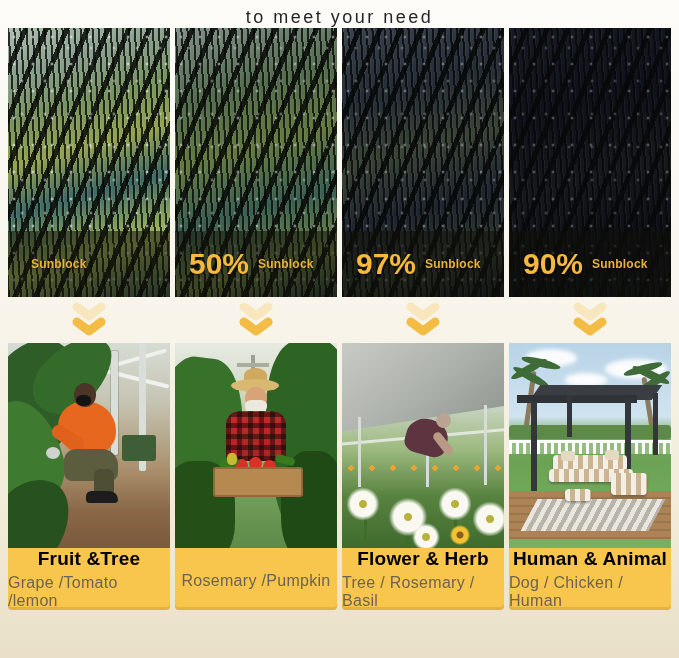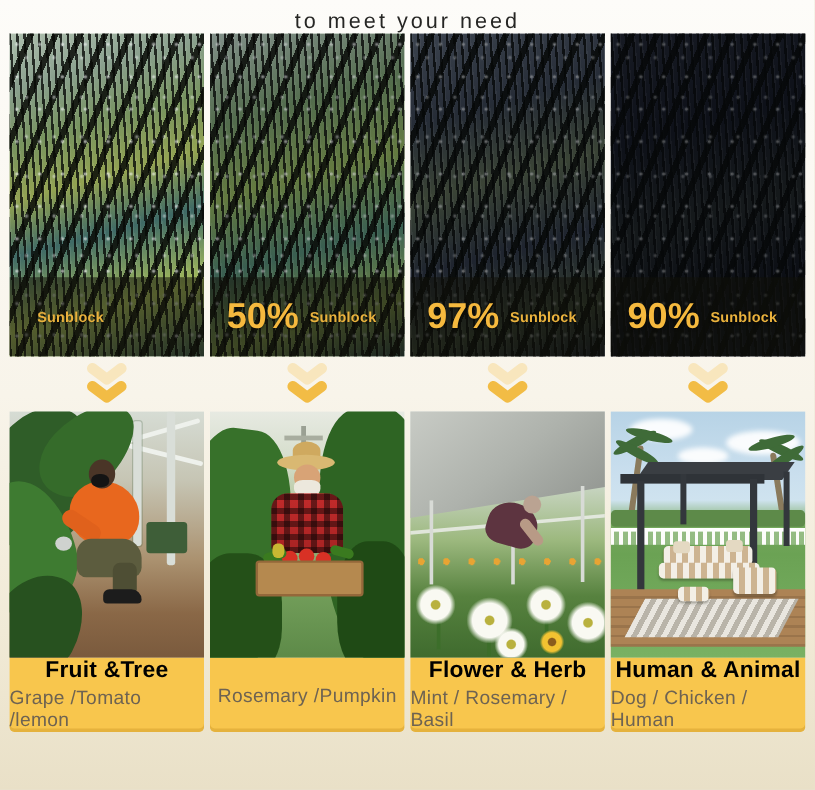--- a/index.html
+++ b/index.html
@@ -258,21 +258,21 @@
         <div class="stem st3"></div>
         <div class="daisy d1"></div>
         <div class="daisy d2"></div>
         <div class="daisy d3"></div>
         <div class="daisy d4"></div>
         <div class="daisy d5"></div>
         <div class="yfl"></div>
       </div>
       <div class="label">
         <div class="cat">Flower &amp; Herb</div>
-        <div class="ex">Mint / Rosemary / Basil</div>
+        <div class="ex">Tree / Rosemary / Basil</div>
       </div>
     </div>
 
     <div class="col">
       <div class="photo s4">
         <div class="cl cl1"></div>
         <div class="cl cl2"></div>
         <div class="cl cl3"></div>
         <div class="palmt pt1"></div>
         <div class="palmt pt2"></div>

